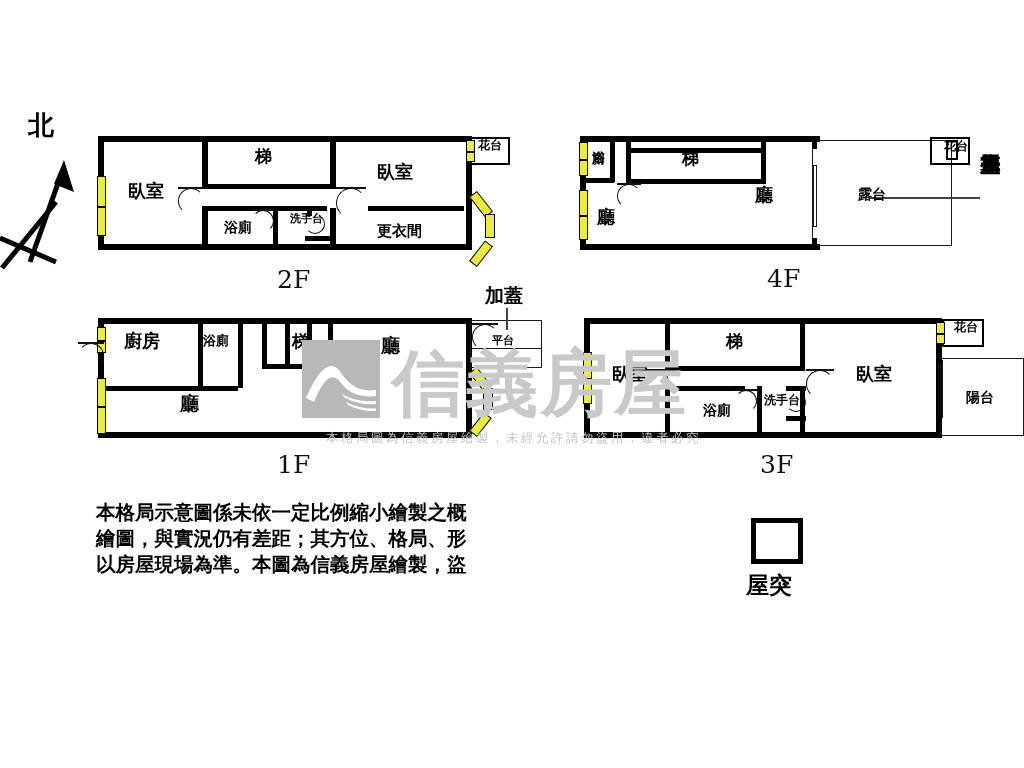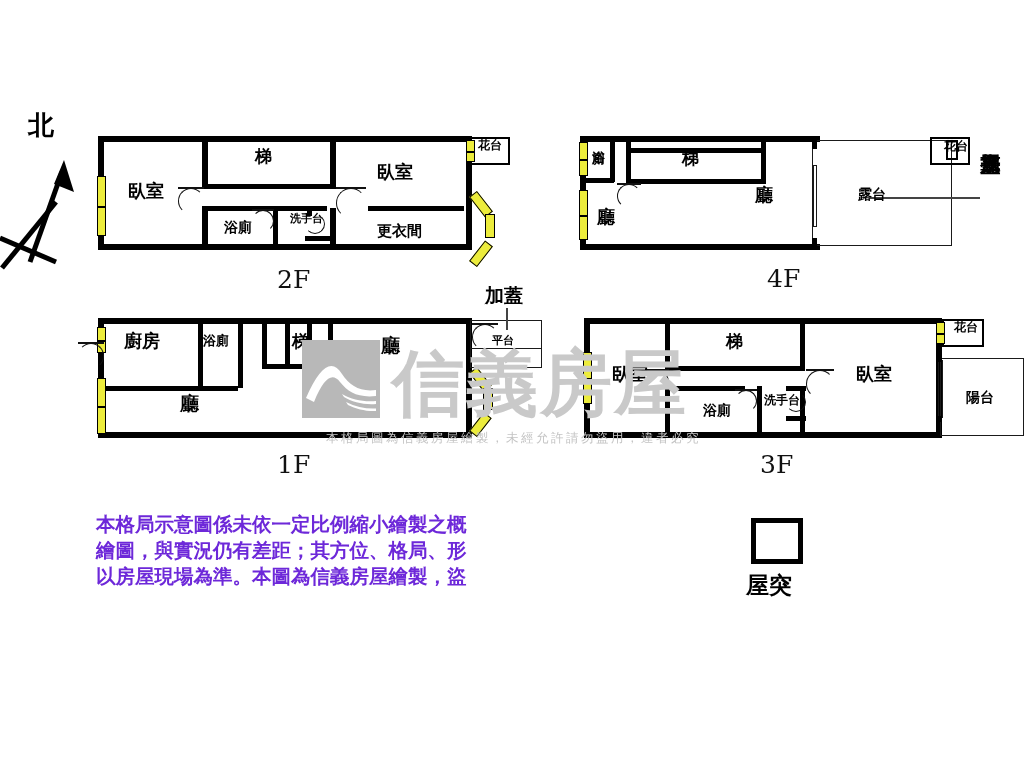--- a/index.html
+++ b/index.html
@@ -65,24 +65,23 @@
     letter-spacing:2px;white-space:nowrap;
   }
   .wm-note{
     position:absolute;left:24px;top:90px;font-size:12.5px;color:#c4c4c4;
     letter-spacing:2.5px;white-space:nowrap;font-weight:400;
   }
 
   
   #disclaimer{
     position:absolute;left:96px;top:500px;width:440px;
-    font-size:19.5px;line-height:1.33;color:#6d28d9;font-weight:700;
+    font-size:19.5px;line-height:1.33;color:#000000;font-weight:700;
     font-family:Liberation Serif, serif;
     letter-spacing:0px;
-    margin-top:12px;
   }
   #disclaimer div{white-space:nowrap;}
 
   
   #legend{position:absolute;left:746px;top:518px;width:120px;height:100px;}
   #legend .box{position:absolute;left:5px;top:0;width:52px;height:46px;border:5px solid #000;box-sizing:border-box;background:#fff;}
   #legend .cap{position:absolute;left:0px;top:52px;font-size:23px;font-weight:700;
      font-family:"DejaVu Sans","Liberation Sans",sans-serif;color:#000;white-space:nowrap;}
 </style>
 </head>

